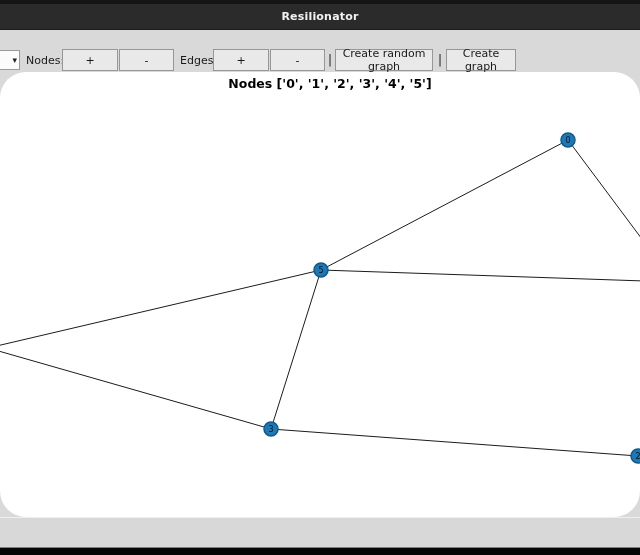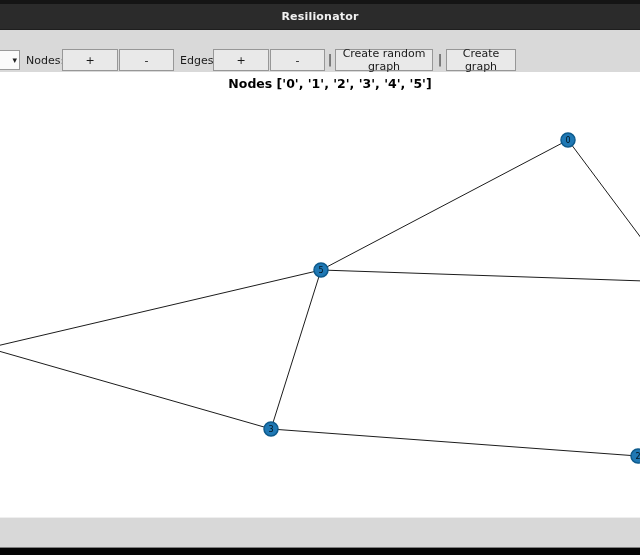--- a/index.html
+++ b/index.html
@@ -37,21 +37,21 @@
     background: #e9e9e9; border: 1px solid #979797;
     font-family: "DejaVu Sans", "Liberation Sans", sans-serif;
     font-size: 11px; color: #1a1a1a; cursor: pointer;
     display: flex; align-items: center; justify-content: center;
   }
   .tb-sep {
     position: absolute; top: 0; height: 22px; display: flex; align-items: center;
     font-size: 12px; color: #1a1a1a;
   }
 
-  .canvas { position: absolute; left: 0; top: 72px; width: 640px; height: 445px; background: #ffffff; }
+  .canvas { position: absolute; left: 0; top: 72px; width: 640px; height: 445px; background: #ffffff; border-radius: 26px; }
   .fig-title {
     position: absolute; left: 0; top: 4px; width: 660px; text-align: center;
     font-size: 12.5px; font-weight: bold; color: #000;
   }
   #graph-svg { position: absolute; left: 0; top: 0; width: 640px; height: 445px; }
 
   .bottom-bar {
     position: absolute; left: 0; top: 517px; width: 640px; height: 31px;
     background: #d8d8d8; border-top: 1px solid #efefef; border-bottom: 1px solid #7f7f7f;
   }

